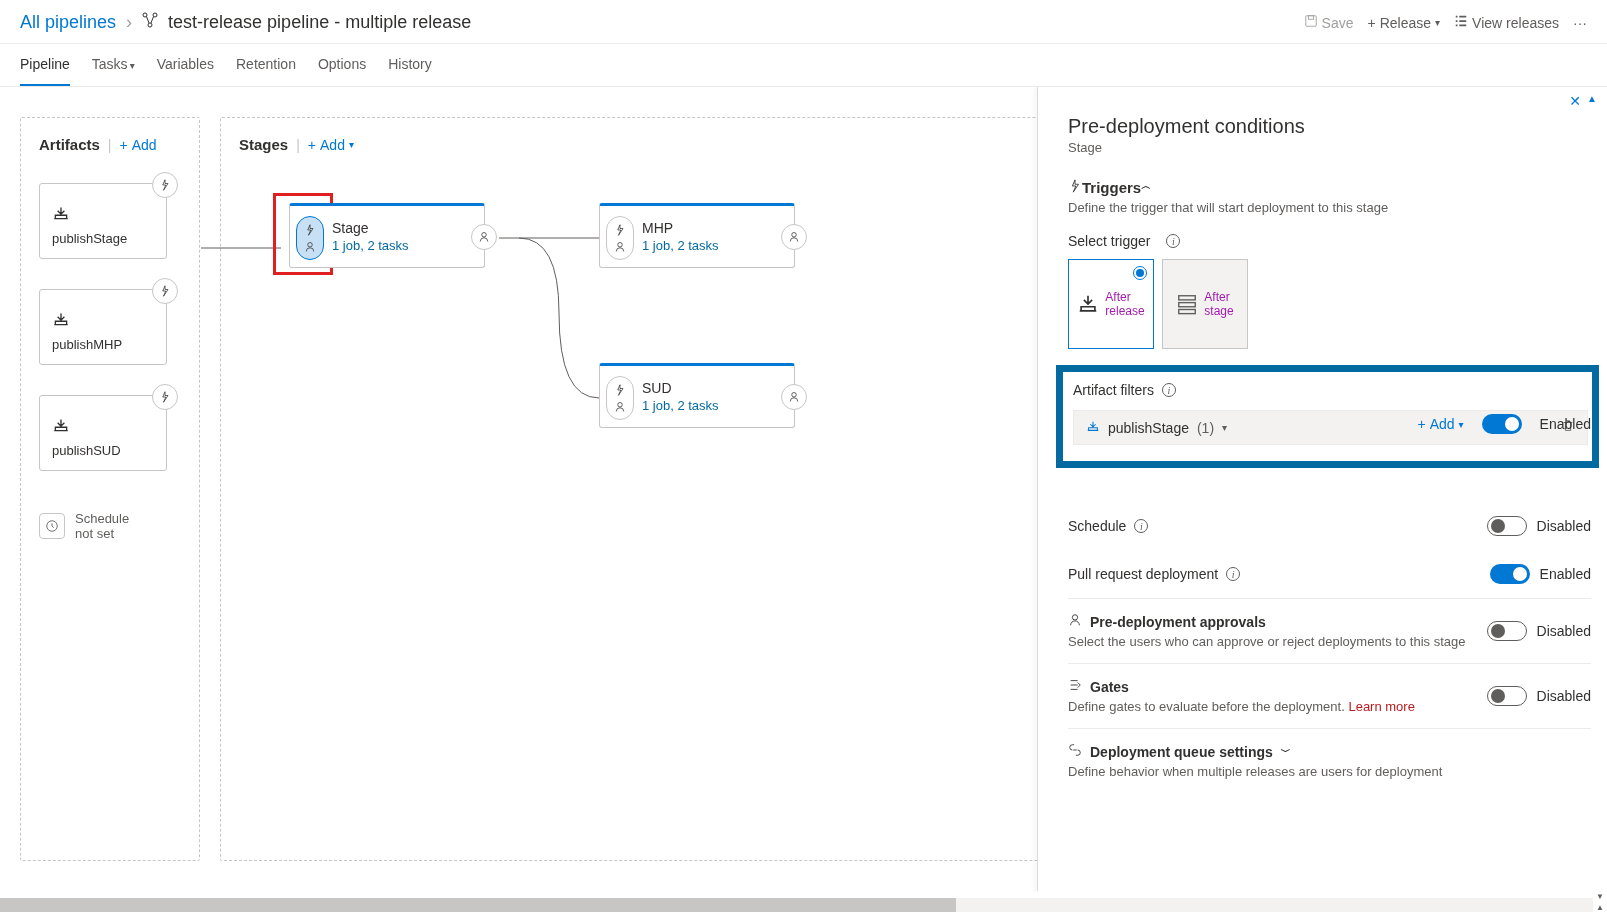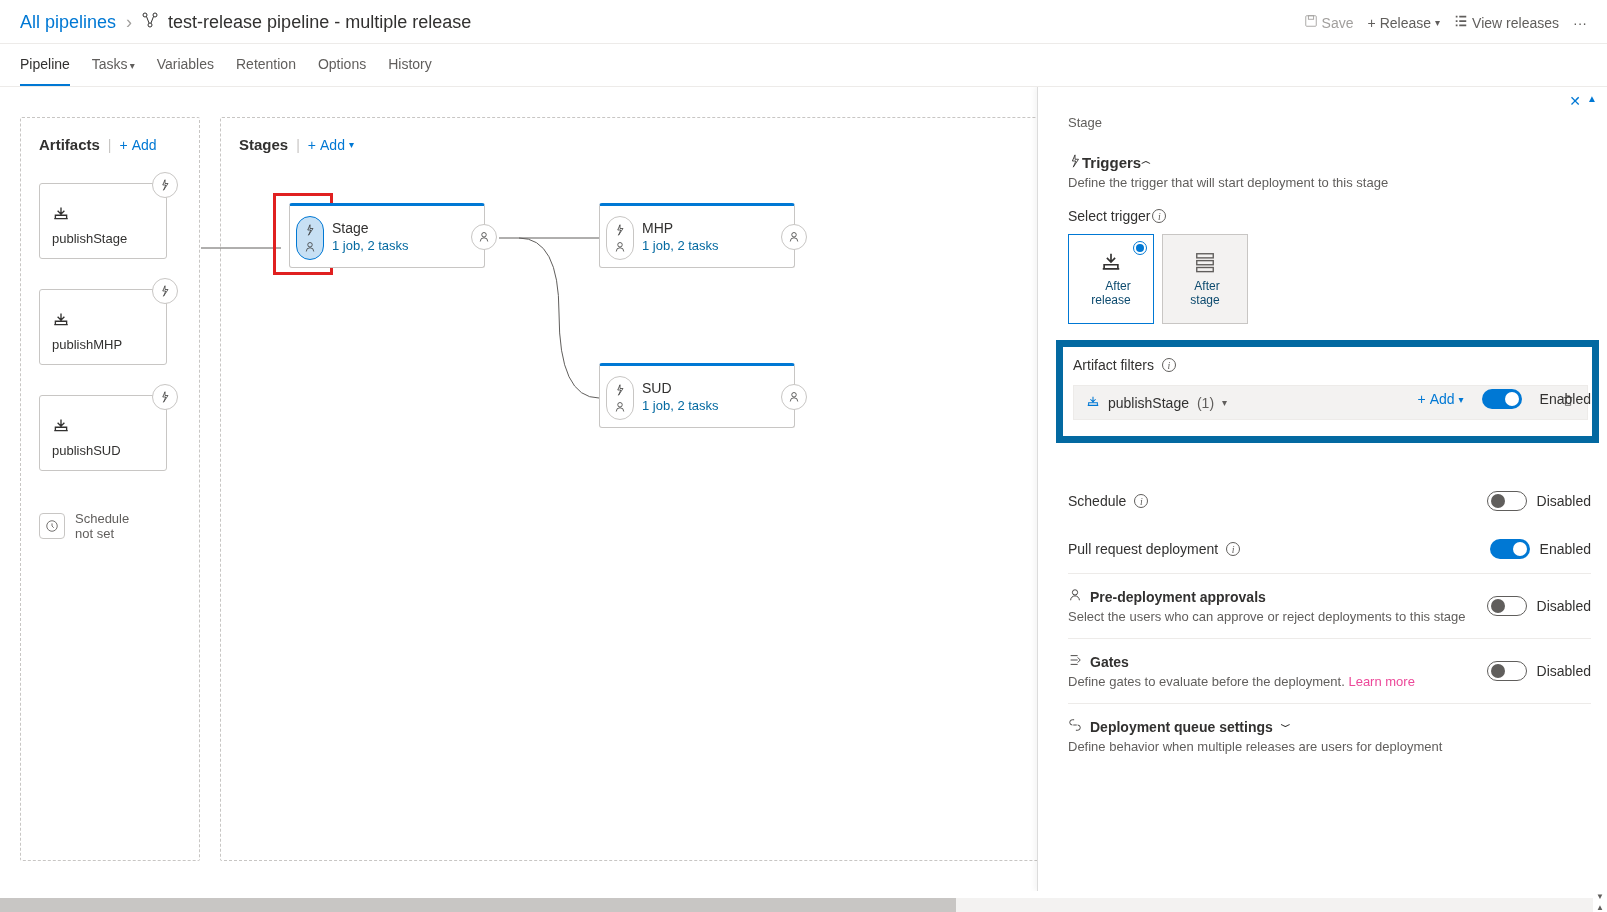--- a/index.html
+++ b/index.html
@@ -49,25 +49,25 @@
   
   svg.connector { position: absolute; pointer-events: none; }
   
   
   .side-panel { position: absolute; right: 0; top: 0; bottom:0; width: 570px; background: #fff; border-left: 1px solid #dcdcdc; box-shadow: -2px 0 6px rgba(0,0,0,0.05); padding: 28px 16px 20px 30px; overflow-y:auto;}
   .side-close { position: absolute; top: 6px; right: 10px; display:flex; gap:6px; color:#0078d4; cursor:pointer;}
   .side-title { font-size: 20px; font-weight: 400; margin-bottom: 2px;}
   .side-sub { font-size: 13px; color: #605e5c; margin-bottom: 24px;}
   .section-head { display:flex; font-weight:600; font-size:15px; margin-bottom:4px; cursor:pointer;}
   .section-desc { font-size:13px; color:#605e5c; margin-bottom:18px;}
-  .field-label { font-size:14px; margin-bottom:10px; display:flex; align-items:center; gap:2px;}
+  .field-label { font-size:14px; margin-bottom:10px; display:flex; align-items:center; gap:16px;}
   .info-icon { width:14px; height:14px; border:1px solid #605e5c; border-radius:50%; display:inline-flex; align-items:center; justify-content:center; font-size:10px; color:#605e5c; font-style:italic; font-family:serif;}
   
   .trigger-opts { display:flex; gap:8px; margin-bottom:24px;}
-  .trigger-card { width:86px; height:90px; border:1px solid #c8c6c4; background:#f3f2f1; display:flex; flex-direction:column; align-items:center; justify-content:center; font-size:12px; color:#0c4a6e; cursor:pointer; position:relative; text-align:right; gap:6px;}
+  .trigger-card { width:86px; height:90px; border:1px solid #c8c6c4; background:#f3f2f1; display:flex; flex-direction:row; align-items:center; justify-content:center; font-size:12px; color:#a21caf; cursor:pointer; position:relative; text-align:left; gap:6px;}
   .trigger-card.selected { border:1px solid #0078d4; background:#fff;}
   .trigger-radio { position:absolute; top:6px; right:6px; width:14px; height:14px; border:1px solid #0078d4; border-radius:50%; display:flex; align-items:center; justify-content:center;}
   .trigger-radio.on::after { content:''; width:8px; height:8px; background:#0078d4; border-radius:50%;}
   
   .row-setting { display:flex; align-items:center; justify-content:space-between; padding: 14px 0; }
   .row-setting.bordered { border-top:1px solid #edebe9;}
   .row-left { display:flex; flex-direction:column;}
   .row-head { display:flex; align-items:center; gap:8px; font-size:14px;}
   .row-head .bold { font-weight:600;}
   .row-desc { font-size:13px; color:#605e5c; margin-top:4px;}
@@ -80,21 +80,21 @@
   .toggle.off { background:#fff; border:1px solid #605e5c;}
   .toggle.off .knob { left:3px; background:#605e5c; top:2px;}
   .toggle-label { font-size:14px;}
   
   .filter-row { background:#f3f2f1; border:1px solid #edebe9; padding:8px 12px; display:flex; align-items:center; gap:8px; margin-bottom:10px;}
   .filter-row .name { color:#323130;}
   .filter-row .count { color:#605e5c;}
   .filter-row .del { margin-left:auto; color:#605e5c; cursor:pointer;}
   .highlight-red { border: 7px solid #0369a1; padding: 6px 160px 6px 10px; margin: -8px -8px 2px -12px;}
   
-  .learn-more { color:#ec4899; cursor:pointer;}
+  .learn-more { color:#b91c1c; cursor:pointer;}
   
   .scrollbar-bottom { position:absolute; bottom:0; left:0; right:14px; height:14px; background:#f3f2f1;}
   .scrollbar-thumb { height:100%; width:60%; background:#c8c6c4; border-radius:0;}
   .scrollbar-side { position:absolute; right:0; bottom:0; width:14px; display:flex; flex-direction:column; align-items:center; gap:2px; color:#605e5c; font-size:8px;}
   
   .mini-icon { width:14px; height:14px; }
 </style>
 </head>
 <body>
 
@@ -290,20 +290,21 @@
           </div>
       </div>
     </div>
   </div>
 
   <div class="side-panel">
     <div class="side-close">
       <span>✕</span>
       <span style="font-size:10px;">▲</span>
     </div>
+    <div class="side-title">Pre-deployment conditions</div>
     <div class="side-sub">Stage</div>
 
     <div class="section-head">
       <span><svg width="14" height="14" viewBox="0 0 16 16">
             <path d="M8 1 L5 8 L9 8 L6 15 L12 6 L8 6 Z" fill="none" stroke="#323130"></path>
           </svg></span>
       <span>Triggers</span>
       <span style="font-size:10px;">︿</span>
     </div>
     <div class="section-desc">Define the trigger that will start deployment to this stage</div>

